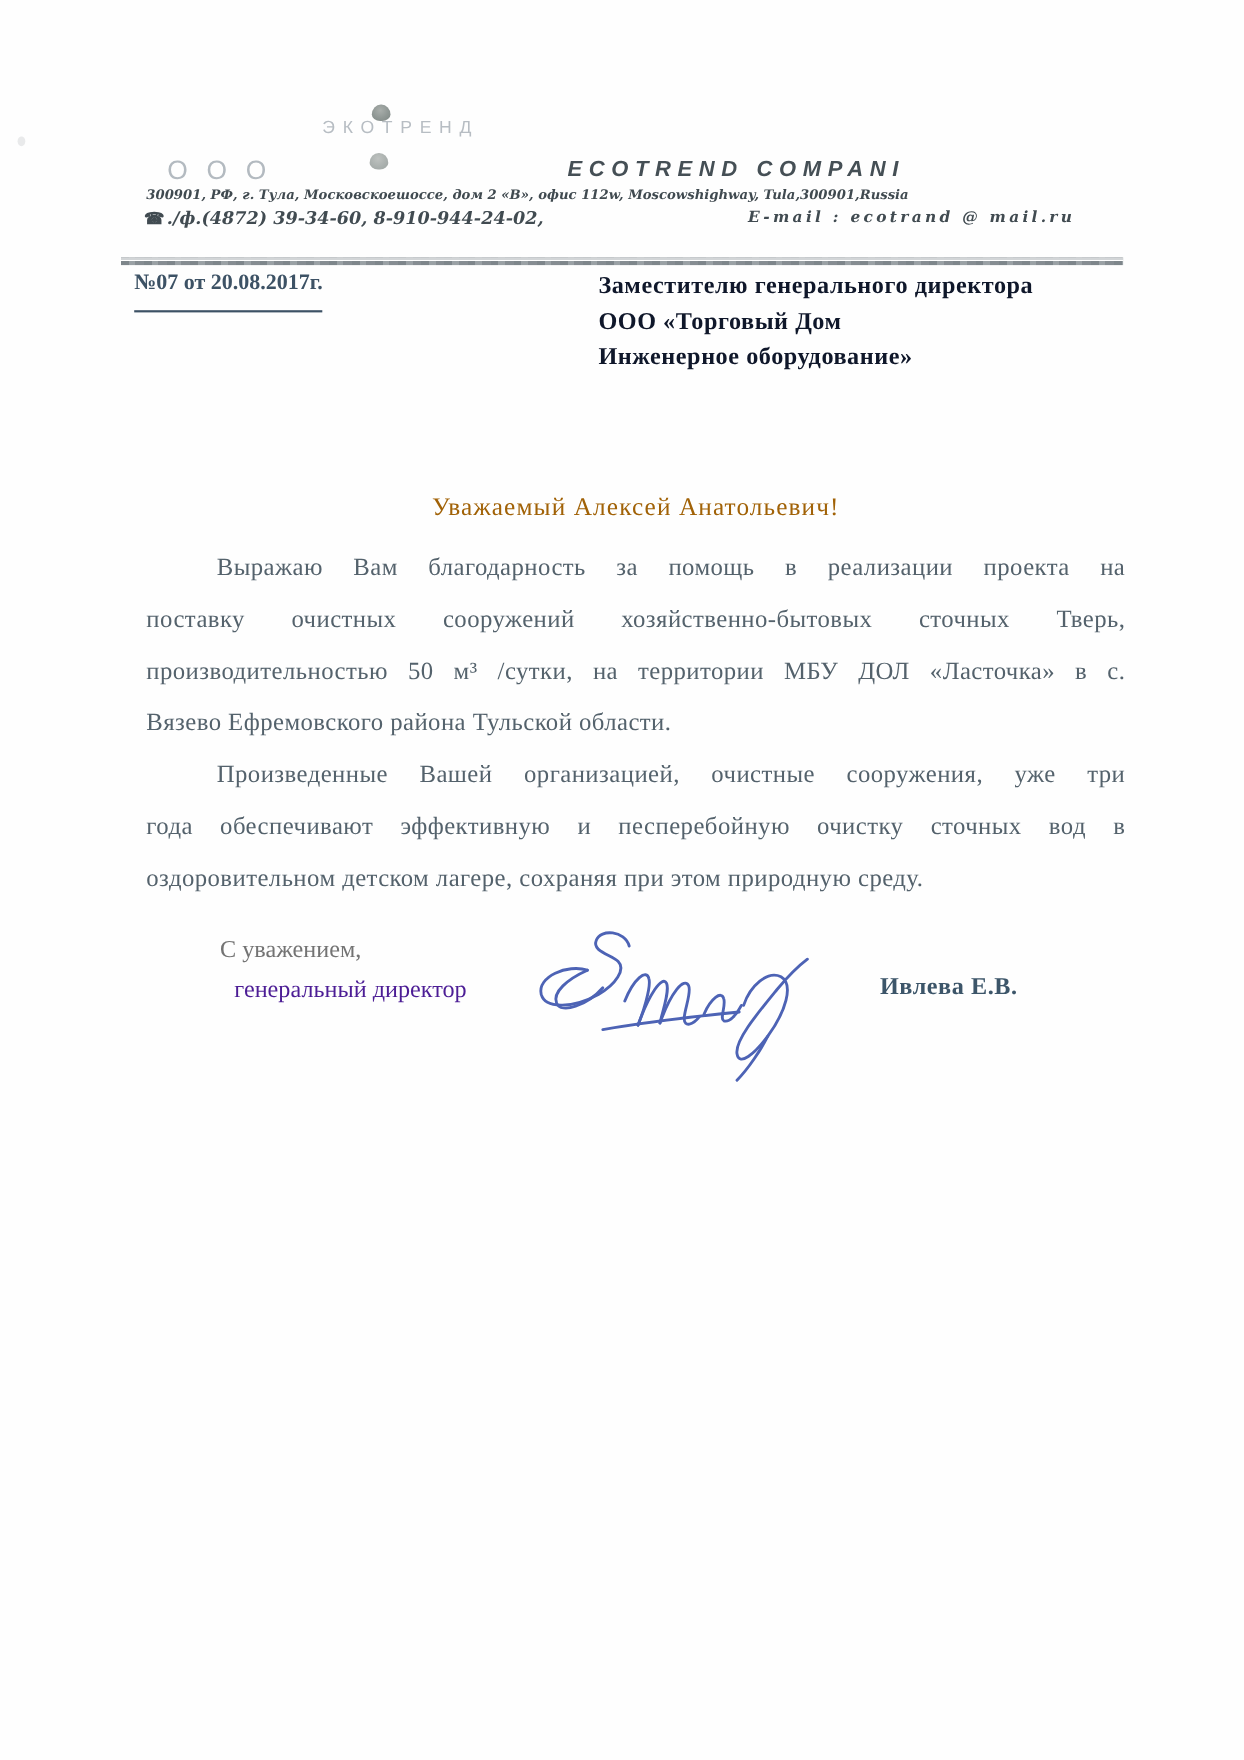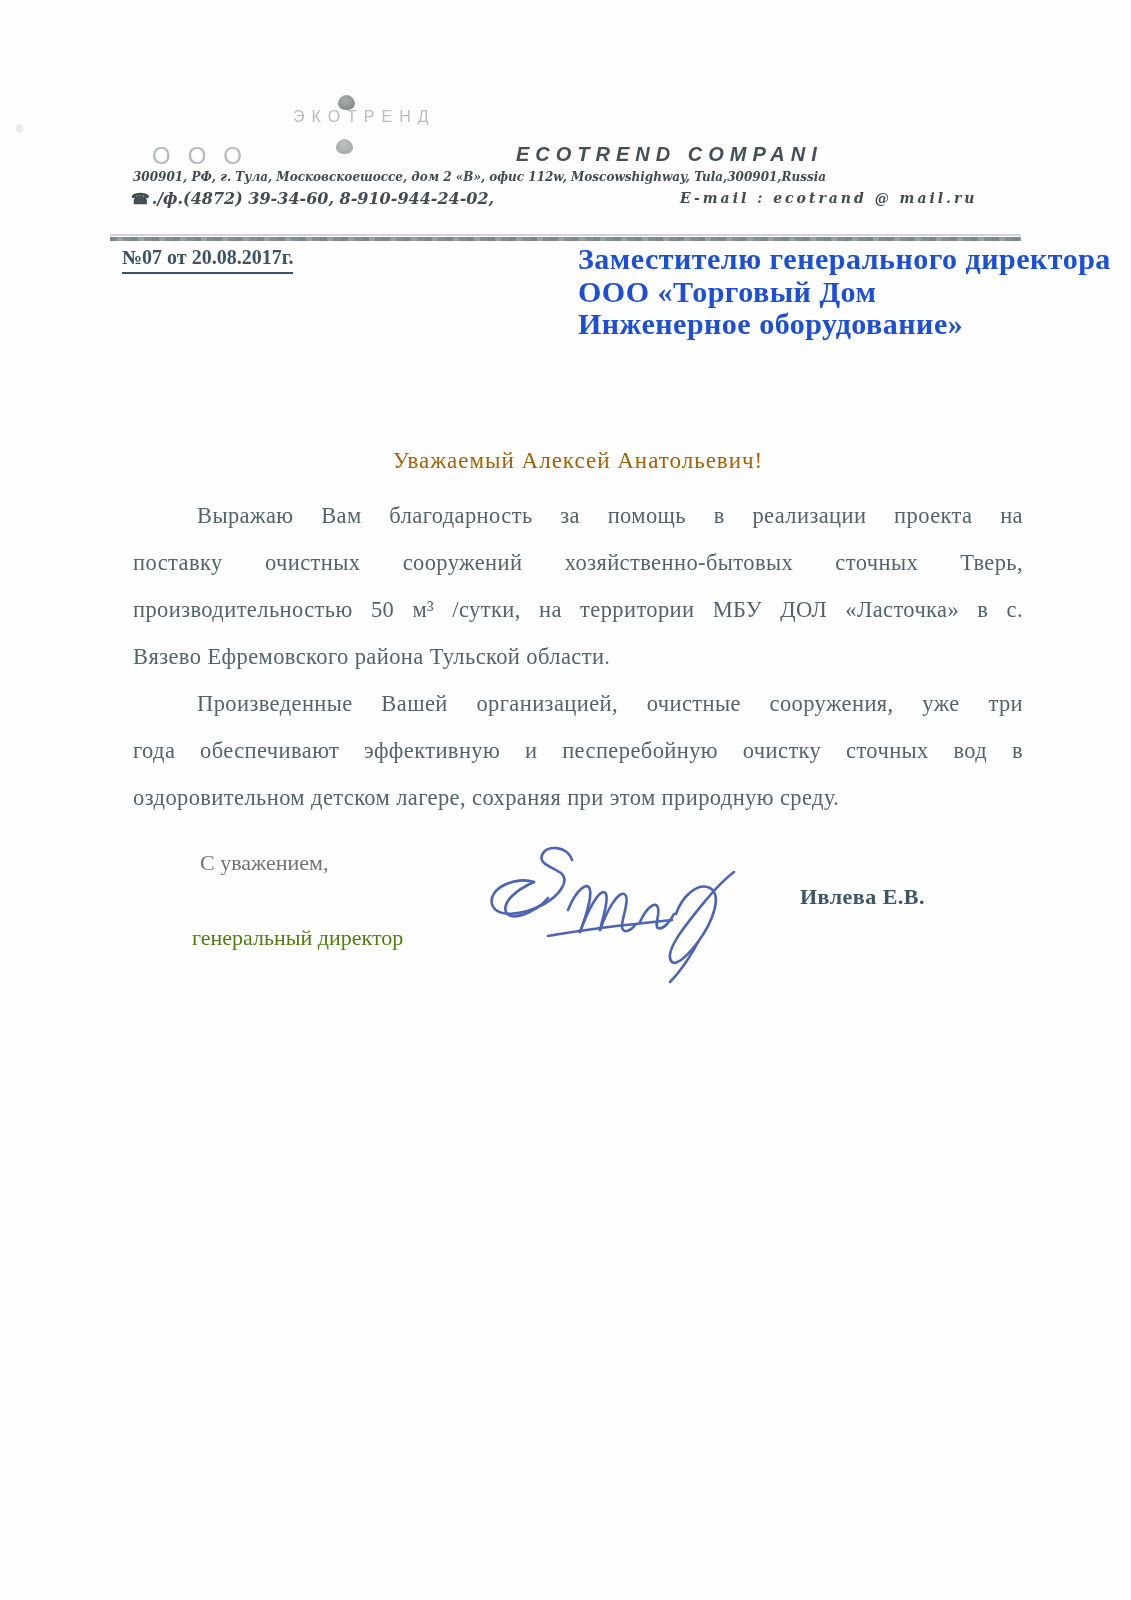--- a/index.html
+++ b/index.html
@@ -72,25 +72,25 @@
     position: absolute; left: 110px; top: 234px; width: 911px; height: 7px;
     background:
       linear-gradient(#d2d5d7 0 2px, #ffffff 2px 3px, transparent 3px),
       repeating-linear-gradient(90deg, #7e868b 0 7px, #9aa1a5 7px 13px, #868d92 13px 21px);
   }
 
   
   .ref {
     position: absolute; left: 122px; top: 246px;
     font-size: 20px; font-weight: 700; color: #3d5265;
-    border-bottom: 2px solid #3d5265; padding-bottom: 3px;
+    border-bottom: 2px solid #3d5265; padding-bottom: 13px;
   }
   .recipient {
-    position: absolute; left: 578px; top: 243px;
-    font-size: 30px; font-weight: 700; color: #1d4ed8;
+    position: absolute; left: 544px; top: 243px;
+    font-size: 22px; font-weight: 700; color: #0f172a;
     line-height: 32.5px; letter-spacing: .5px;
   }
 
   
   .salutation {
     position: absolute; left: 133px; top: 448px; width: 890px;
     font-size: 23px; color: #a16207; text-align: center; letter-spacing: 1px;
   }
   .body-text {
     position: absolute; left: 133px; top: 492px; width: 890px;
@@ -100,22 +100,22 @@
   .bline { width: 100%; }
   .jline { text-align: justify; text-align-last: justify; }
   .indent { text-indent: 64px; }
 
   
   .closing {
     position: absolute; left: 200px; top: 850px;
     font-size: 22px; color: #737373;
   }
   .sig-title {
-    position: absolute; left: 192px; top: 886px;
-    font-size: 22px; color: #4d7c0f; margin-top: 39px;
+    position: absolute; left: 213px; top: 886px;
+    font-size: 22px; color: #4c1d95;
   }
   .sig-name {
     position: absolute; left: 800px; top: 884px;
     font-size: 22px; font-weight: 700; color: #3c5569; letter-spacing: .5px;
   }
   .sig-svg { position: absolute; left: 472px; top: 838px; }
 </style>
 </head>
 <body>
 

